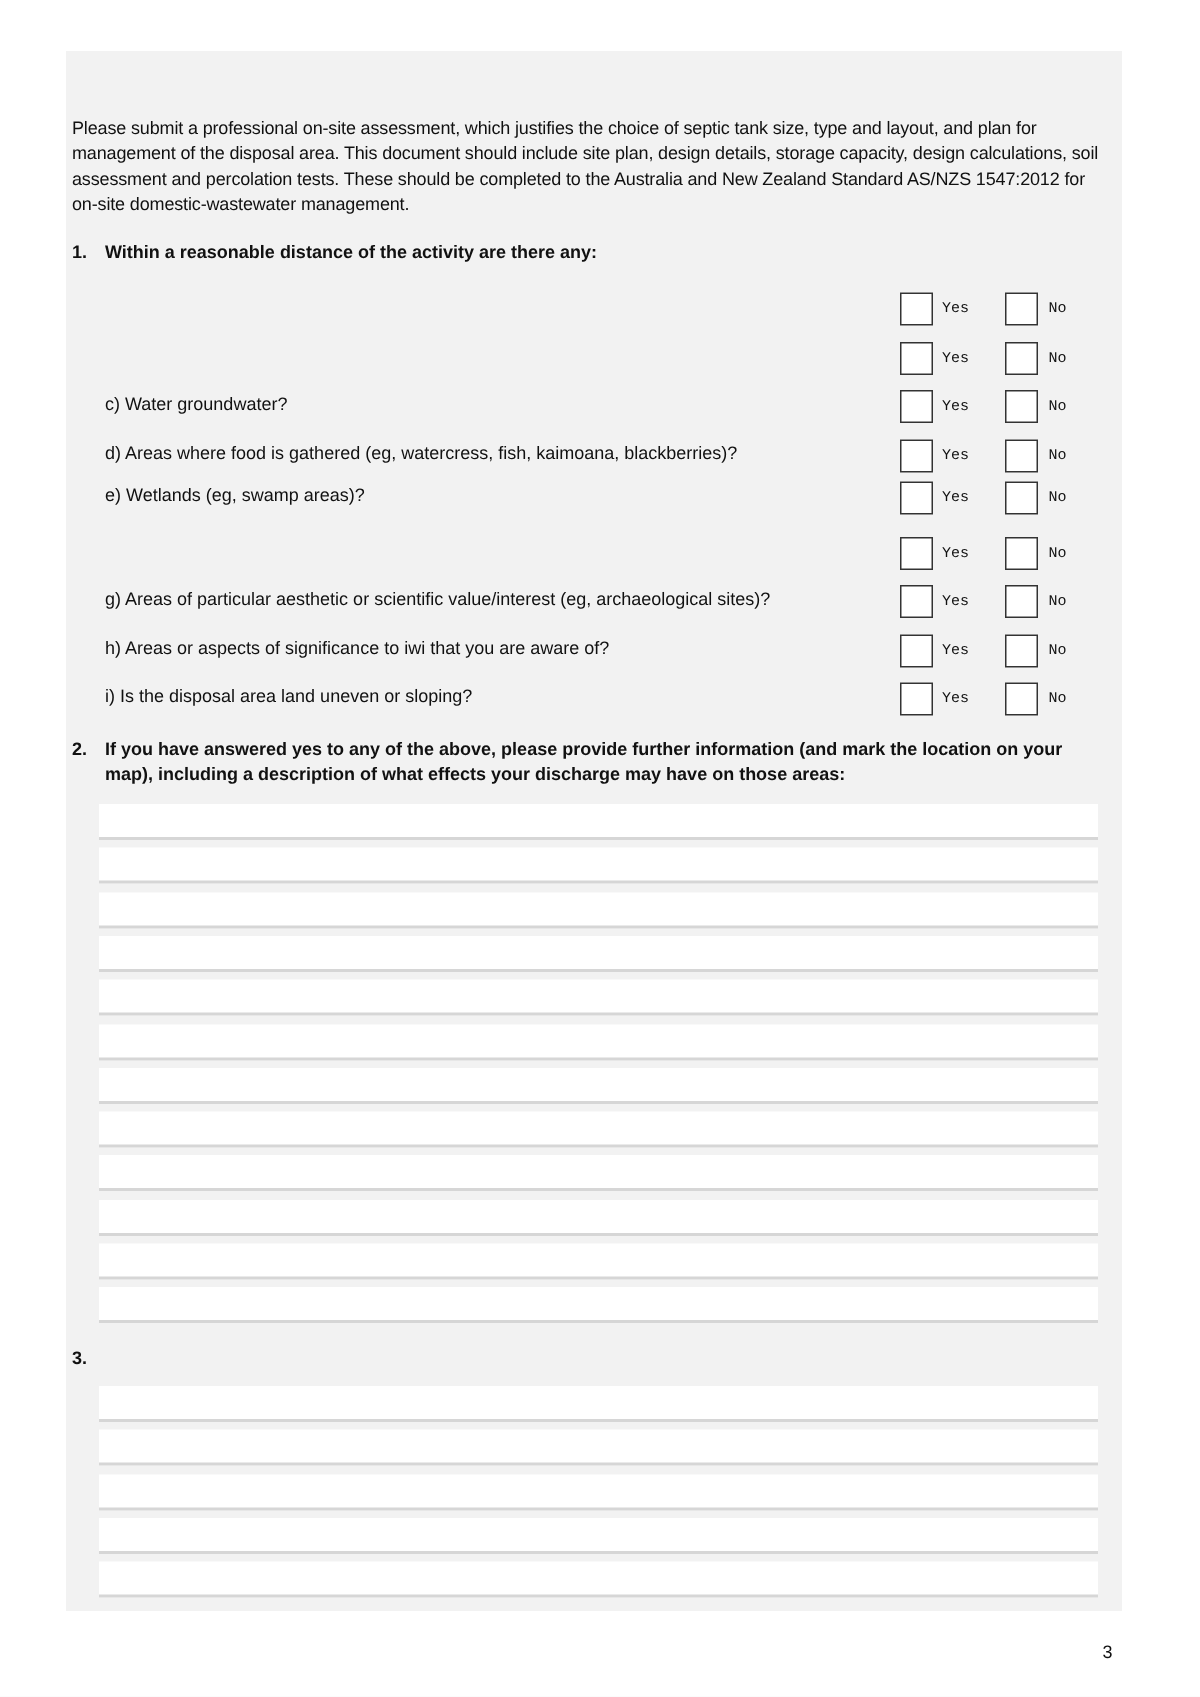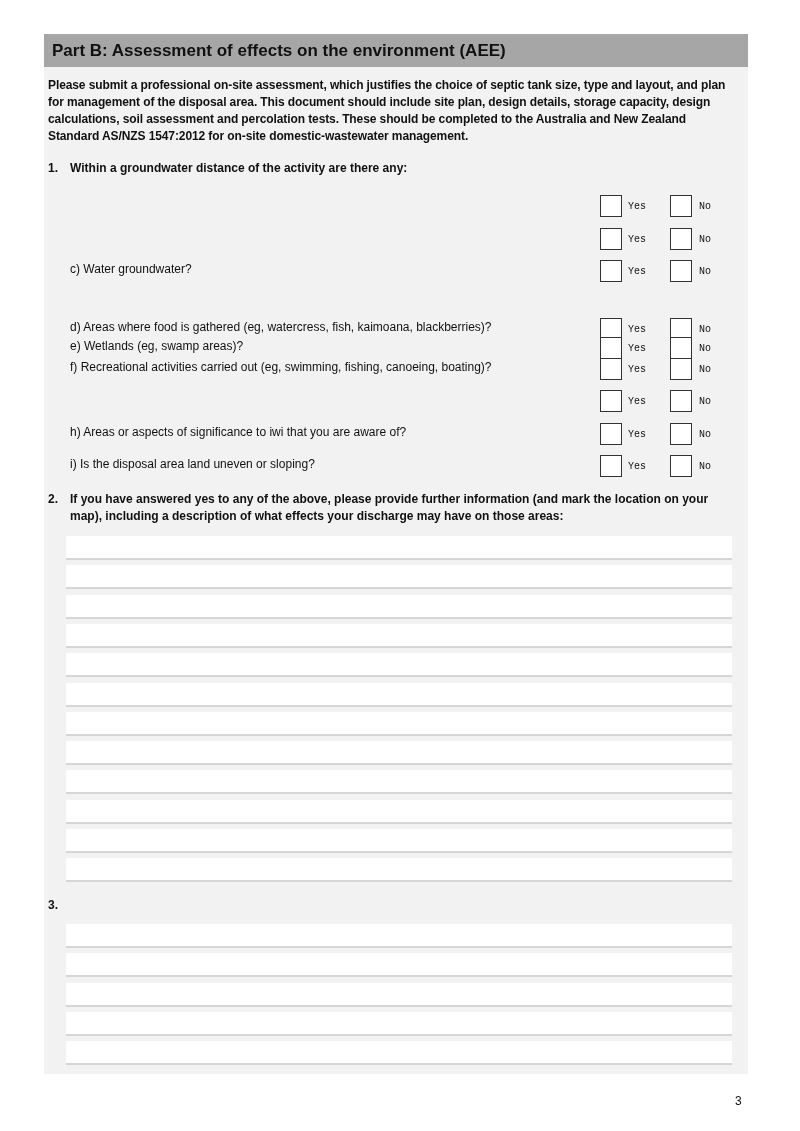--- a/index.html
+++ b/index.html
@@ -1,38 +1,37 @@
 <!DOCTYPE html>
 <html><head>
 <meta charset="utf-8">
 <style>
   html, body { margin:0; padding:0; background:#ffffff; }
   body { width:800px; height:1131px; position:relative; font-family:"Liberation Sans", sans-serif; color:#111; }
   .section { position:absolute; left:44px; top:34px; width:704px; height:1040px; background:#f2f2f2; }
   .header { height:33px; background:#a6a6a6; font-weight:bold; font-size:17px; line-height:33px; padding-left:8px; color:#111; }
-  .intro { position:absolute; left:4px; top:43px; width:690px; font-weight:bold; font-size:12px; line-height:17px; letter-spacing:-0.1px; }
+  .intro { position:absolute; left:4px; top:43px; width:690px; font-weight:normal; font-size:12px; line-height:17px; letter-spacing:-0.1px; }
   .q-title { position:absolute; left:4px; font-weight:bold; font-size:12px; line-height:17px; display:flex; width:690px; }
   .q-title .num { width:22px; flex:none; }
   .item { position:absolute; left:26px; width:670px; height:28px; font-size:12px; }
   .item .label { position:absolute; left:0; top:2px; }
   .cb { position:absolute; top:0; width:22px; height:22px; border:1.5px solid #333; background:#fff; box-sizing:border-box; }
   .cb-label { position:absolute; top:6px; font-size:10px;font-family:Liberation Mono, monospace; }
   .field { position:absolute; left:22px; width:666px; height:24px; background:#ffffff; border-bottom:2px solid #d6d6d6; box-sizing:border-box; }
   .page-num { position:absolute; left:735px; top:1094px; font-size:12px; }
 </style>
 </head>
 <body>
 
 <div class="section">
-  <div class="header">Part B: Assessment of effects on the environment (AEE)</div>
   <div class="intro">Please submit a professional on-site assessment, which justifies the choice of septic tank size, type and layout, and plan for management of the disposal area. This document should include site plan, design details, storage capacity, design calculations, soil assessment and percolation tests. These should be completed to the Australia and New Zealand Standard AS/NZS 1547:2012 for on-site domestic-wastewater management.</div>
 
   <div class="q-title" style="top:126px;">
     <span class="num">1.</span>
-    <span>Within a groundwater distance of the activity are there any:</span>
+    <span>Within a reasonable distance of the activity are there any:</span>
   </div>
 
   <div id="q1-items">
       <div class="item" style="top: 161px;">
         <span class="cb" style="left:530px"></span>
         <span class="cb-label" style="left:558px">Yes</span>
         <span class="cb" style="left:600px"></span>
         <span class="cb-label" style="left:629px">No</span>
       </div>
       <div class="item" style="top: 193.5px;">
@@ -41,42 +40,42 @@
         <span class="cb" style="left:600px"></span>
         <span class="cb-label" style="left:629px">No</span>
       </div>
       <div class="item" style="top: 226px;">
         <span class="label">c)  Water groundwater?</span>
         <span class="cb" style="left:530px"></span>
         <span class="cb-label" style="left:558px">Yes</span>
         <span class="cb" style="left:600px"></span>
         <span class="cb-label" style="left:629px">No</span>
       </div>
-      <div class="item" style="top: 258.5px; margin-top: 25px;">
+      <div class="item" style="top: 258.5px;">
         <span class="label">d)  Areas where food is gathered (eg, watercress, fish, kaimoana, blackberries)?</span>
         <span class="cb" style="left:530px"></span>
         <span class="cb-label" style="left:558px">Yes</span>
         <span class="cb" style="left:600px"></span>
         <span class="cb-label" style="left:629px">No</span>
       </div>
-      <div class="item" style="top: 303px; text-align: right;">
+      <div class="item" style="top: 287px; text-align: right;">
         <span class="label">e)  Wetlands (eg, swamp areas)?</span>
         <span class="cb" style="left:530px"></span>
         <span class="cb-label" style="left:558px">Yes</span>
         <span class="cb" style="left:600px"></span>
         <span class="cb-label" style="left:629px">No</span>
       </div>
       <div class="item" style="top: 323.5px;">
-        <span class="label">f)  Recreational activities carried out (eg, swimming, fishing, canoeing, boating)?</span>
         <span class="cb" style="left:530px"></span>
         <span class="cb-label" style="left:558px">Yes</span>
         <span class="cb" style="left:600px"></span>
         <span class="cb-label" style="left:629px">No</span>
       </div>
       <div class="item" style="top: 356px;">
+        <span class="label">g)  Areas of particular aesthetic or scientific value/interest (eg, archaeological sites)?</span>
         <span class="cb" style="left:530px"></span>
         <span class="cb-label" style="left:558px">Yes</span>
         <span class="cb" style="left:600px"></span>
         <span class="cb-label" style="left:629px">No</span>
       </div>
       <div class="item" style="top: 388.5px;">
         <span class="label">h)  Areas or aspects of significance to iwi that you are aware of?</span>
         <span class="cb" style="left:530px"></span>
         <span class="cb-label" style="left:558px">Yes</span>
         <span class="cb" style="left:600px"></span>

